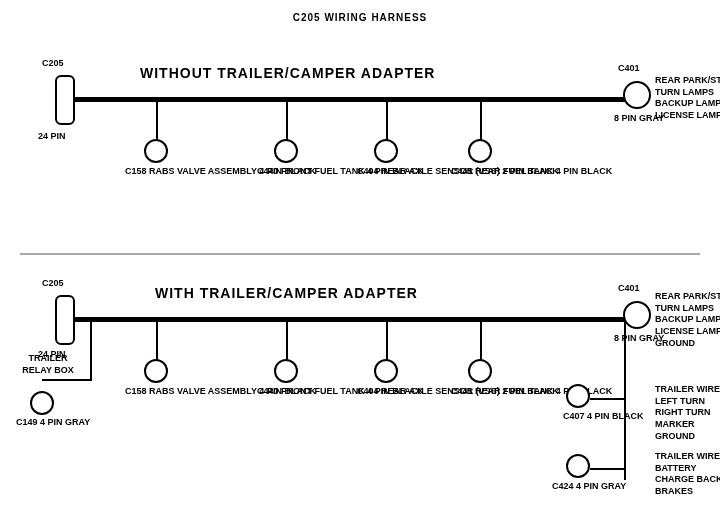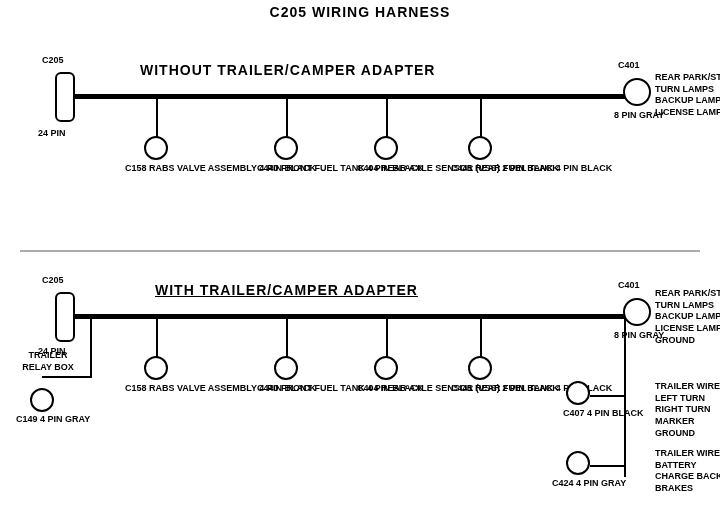--- a/index.html
+++ b/index.html
@@ -7,23 +7,23 @@
       width: 720px;
       height: 517px;
       background: #fff;
       font-family: Arial, Helvetica, sans-serif;
       font-size: 10px;
       overflow: hidden;
       position: relative;
     }
     .page-title {
       text-align: center;
-      font-size: 14px;
-      font-weight: bold;
-      padding-top: 4px;
+      font-size: 10px;
+      font-weight: bold;
+      padding-top: 12px;
       letter-spacing: 1px;
     }
     .diagram {
       position: relative;
       width: 720px;
       height: 490px;
     }
     
     .section-label {
       position: absolute;
@@ -125,21 +125,21 @@
 
   <div class="v-line" style="top:77px; left:480px; height:40px;"></div>
   <div class="connector" style="top:116px; left:468px; width:24px; height:24px;"></div>
   <div class="label" style="top:143px; left:451px;">C441
 REAR FUEL
 TANK
 4 PIN BLACK</div>
 
   <div class="h-line-thin" style="top:230px; left:20px; width:680px; background:#aaa;"></div>
 
-  <div class="section-label" style="top:262px; left:155px;text-decoration:underline;">WITH TRAILER/CAMPER ADAPTER</div>
+  <div class="section-label" style="top:262px; left:155px;">WITH TRAILER/CAMPER ADAPTER</div>
 
   <div class="rect-connector" style="top:272px; left:55px; width:20px; height:50px;"></div>
   <div class="label" style="top:255px; left:42px;">C205</div>
   <div class="label" style="top:326px; left:38px;">24 PIN</div>
 
   <div class="h-line" style="top:294px; left:75px; width:552px;"></div>
 
   <div class="connector" style="top:278px; left:623px; width:28px; height:28px;"></div>
   <div class="label" style="top:260px; left:618px;">C401</div>
   <div class="label-right" style="top:268px; left:655px; width:80px;">REAR PARK/STOP

